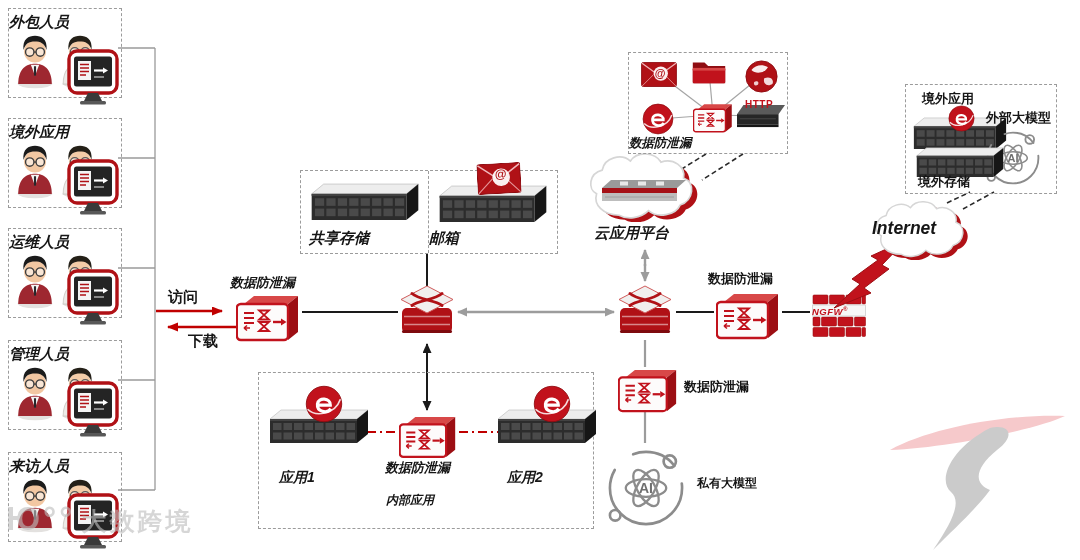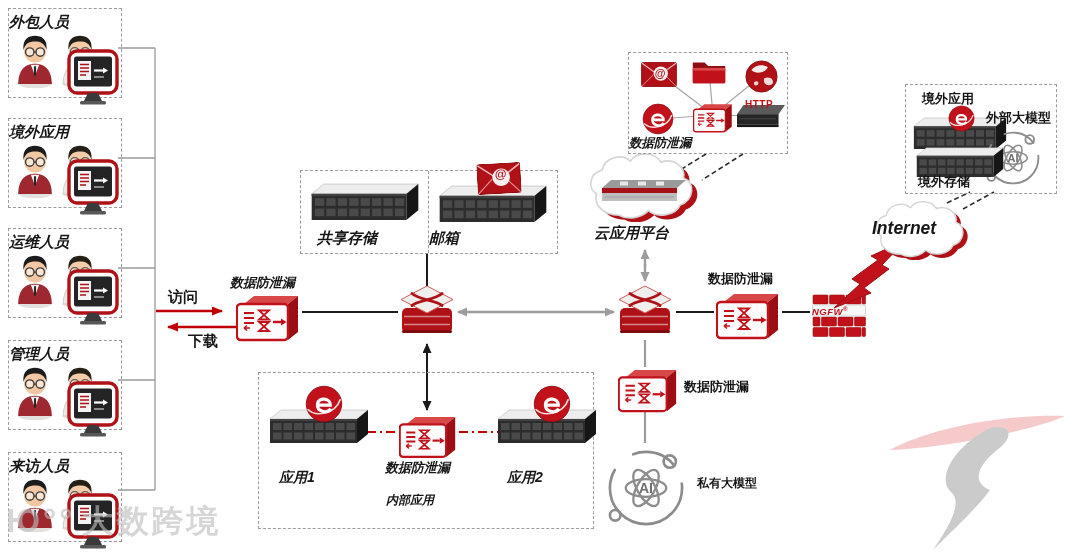--- a/index.html
+++ b/index.html
@@ -288,21 +288,21 @@
       </svg>
     <svg class="abs" style="left:137px;top:14px" width="110" height="37">
         <use href="#s-server"></use>
       </svg>
     <div class="abs" style="left:176px;top:-8px;width:44px;height:31px;transform:rotate(-3deg)">
       <svg width="44" height="31" style="display:block">
           <use href="#s-env"></use>
         </svg>
       <div class="abs lbl" style="left:15px;top:2px;width:18px;height:18px;line-height:18px;text-align:center;font-size:12px;color:#b01116">@</div>
     </div>
-    <div class="abs lbl f15 ctr" style="left:16px;top:58px;width:127px">共享存储</div>
+    <div class="abs lbl f15 ctr" style="left:8px;top:58px;width:127px">共享存储</div>
     <div class="abs lbl f15 ctr" style="left:128px;top:58px;width:128px">邮箱</div>
   </div>
 
   <div class="abs" style="left:580px;top:152px;width:128px;height:92px">
     <svg class="abs" style="left:0;top:0" width="128" height="70">
         <use href="#s-cloud"></use>
       </svg>
     <svg class="abs" style="left:22px;top:26px" width="84" height="24">
         <use href="#s-appl"></use>
       </svg>
@@ -421,16 +421,16 @@
       </svg>
     <svg class="abs" style="left:274px;top:12px" width="38" height="38">
         <use href="#s-e"></use>
       </svg>
     <div class="abs lbl f14 ctr" style="left:248px;top:76px;width:80px">应用2</div>
     <div class="abs lbl f16 ctr" style="left:127px;top:121px;width:80px">内部应用</div>
   </div>
 
   <div class="abs wm" style="left:6px;top:500px;z-index:5">
     <span style="font-size:33px">Ю°°</span>
-    <span style="font-size:32px">大数跨境</span>
+    <span style="font-size:25px">大数跨境</span>
   </div>
 
 </div>
 
 </body></html>

